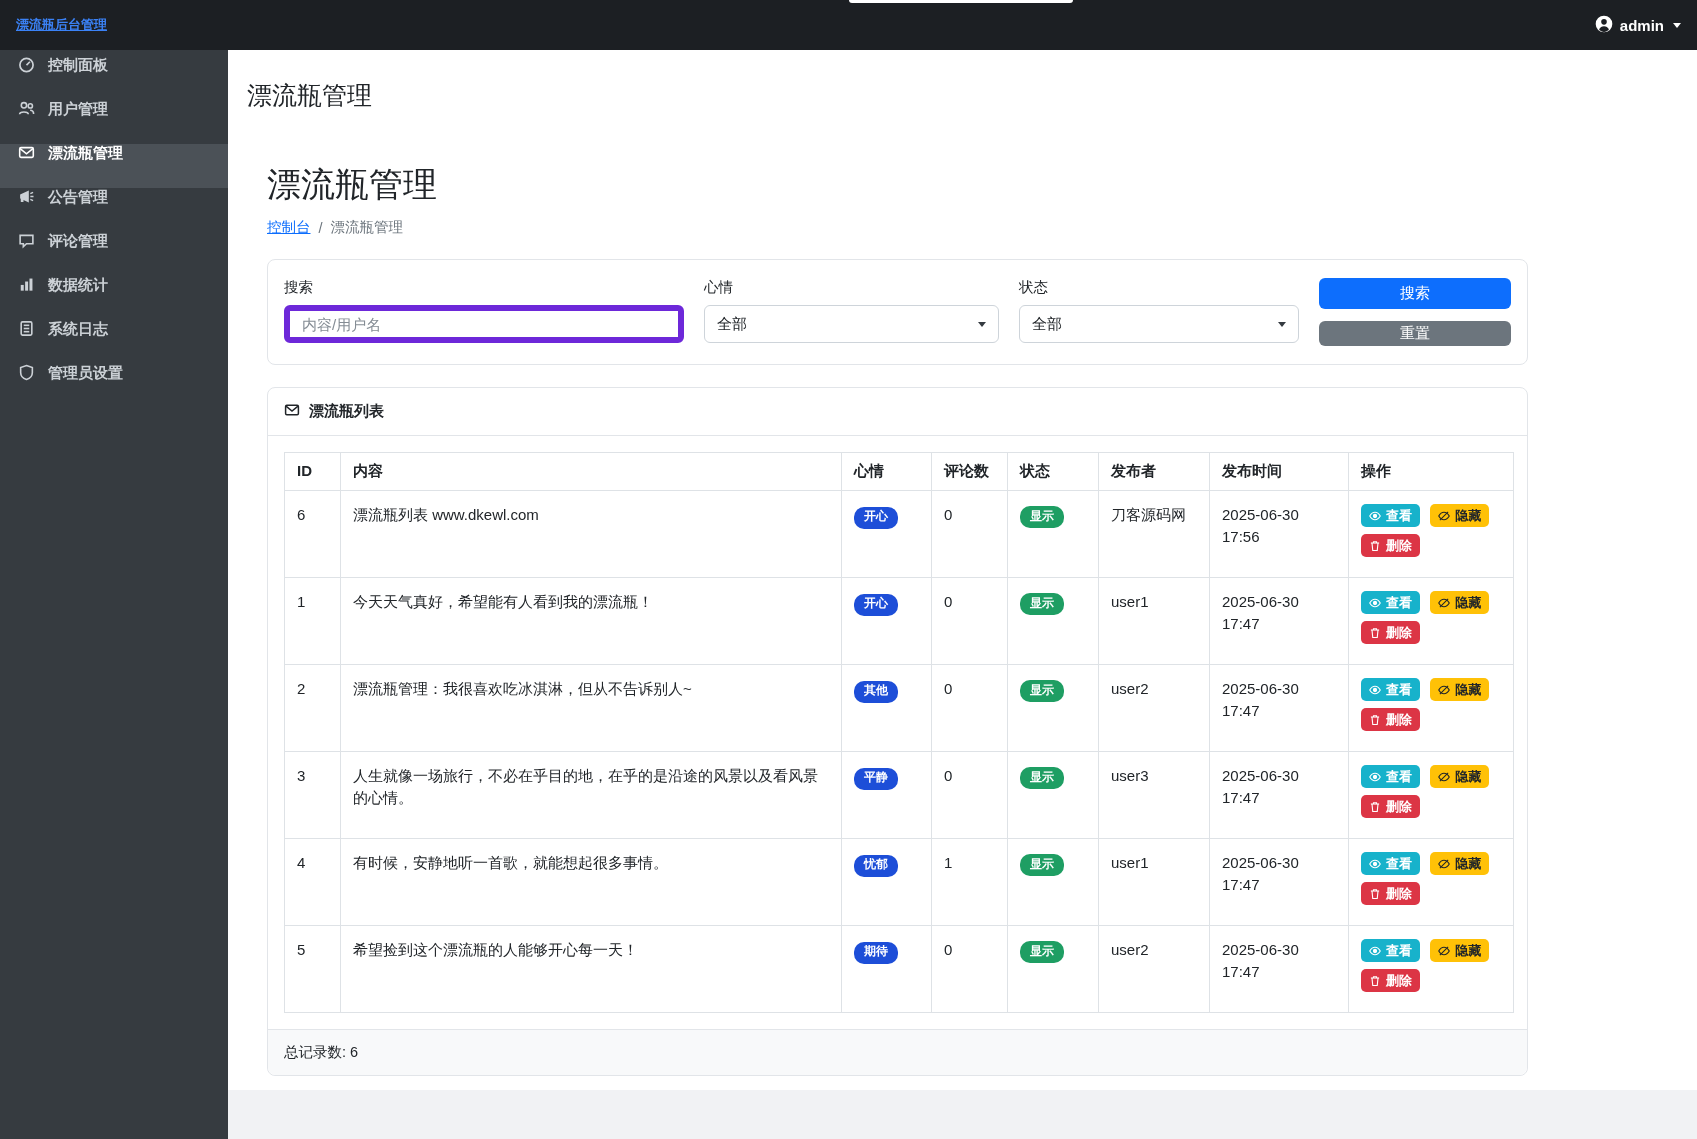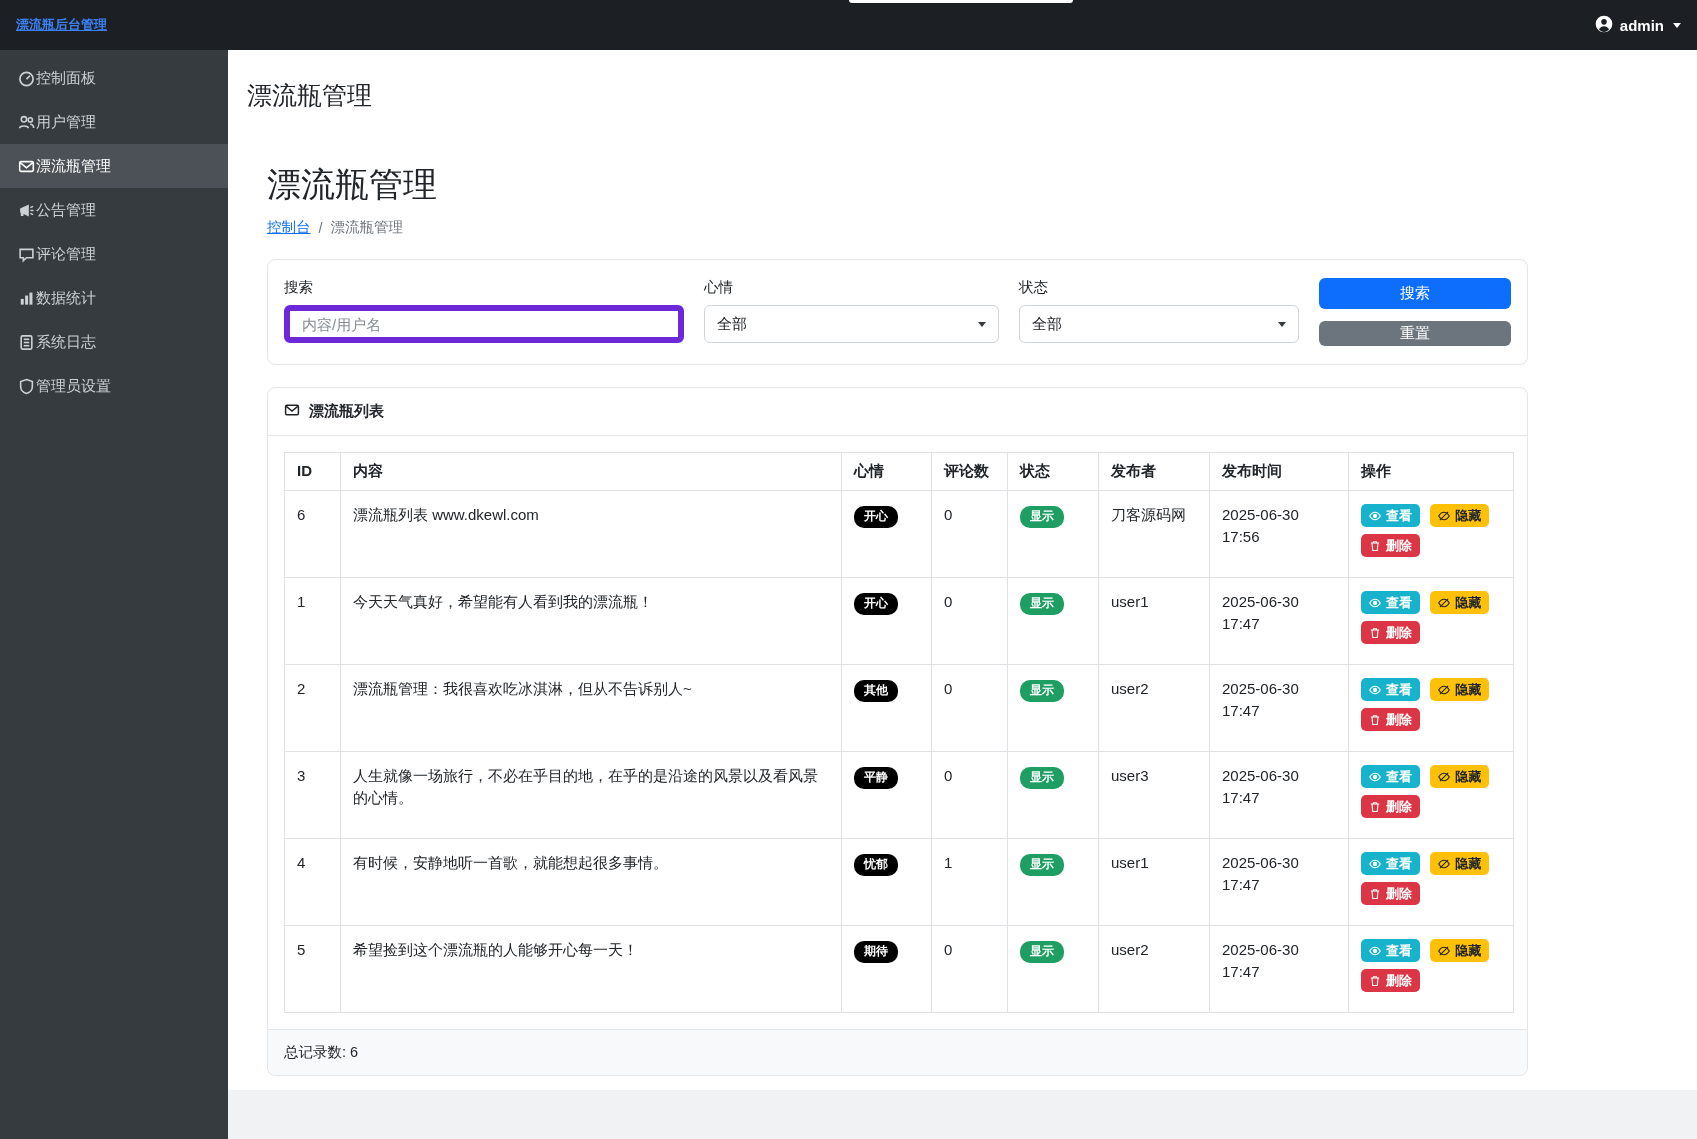--- a/index.html
+++ b/index.html
@@ -9,21 +9,21 @@
   
   .topbar { position: relative; height: 50px; background: #1c1f23; display: flex; align-items: center; padding: 0 16px; }
   .topbar .brand { color: #3b82f6; font-size: 13px; font-weight: 700; text-decoration: underline; }
   .top-notch { position: absolute; top: 0; left: 849px; width: 224px; height: 3px; background: #fff; border-radius: 0 0 3px 3px; }
   .topbar .user { margin-left: auto; display: flex; align-items: center; gap: 7px; color: #fff; font-size: 15px; font-weight: 600; cursor: pointer; }
   .caret-down { width: 0; height: 0; border-left: 4.5px solid transparent; border-right: 4.5px solid transparent; border-top: 5px solid #fff; margin-left: 2px; }
 
   
   .layout { display: flex; height: 1089px; }
   .sidebar { width: 228px; background: #363b40; padding-top: 6px; flex-shrink: 0; }
-  .side-item { height: 44px; display: flex; align-items: center; gap: 1px; padding: 0 18px; color: #ccd1d6; font-size: 15px; cursor: pointer; }
+  .side-item { height: 44px; display: flex; align-items: flex-start; gap: 13px; padding: 0 18px; color: #ccd1d6; font-size: 15px; cursor: pointer; font-weight: bold; }
   .side-item .icn { width: 17px; height: 17px; display: flex; align-items: center; justify-content: center; }
   .side-item svg { display: block; }
   .side-item.active { background: #4b5157; color: #fff; }
 
   .main { flex: 1; background: #f1f2f4; display: flex; flex-direction: column; overflow: hidden; }
   .content-white { background: #fff; }
 
   .main-header { height: 90px; display: flex; align-items: center; padding-left: 19px; background: #fff; }
   .main-header h1 { font-size: 25px; font-weight: 400; }
 
@@ -51,21 +51,21 @@
   .btn-reset { height: 25px; background: #6c757d; color: #fff; border: none; border-radius: 6px; font-size: 15px; cursor: pointer; font-family: inherit; }
 
   
   .card-header { padding: 14px 16px; border-bottom: 1px solid #e2e5e9; display: flex; align-items: center; gap: 9px; font-weight: 700; font-size: 15px; }
   .card-body { padding: 16px; }
   table.grid { width: 100%; border-collapse: collapse; table-layout: fixed; }
   table.grid th, table.grid td { border: 1px solid #dee2e6; padding: 8px 12px; font-size: 15px; text-align: left; vertical-align: top; }
   table.grid th { font-weight: 700; padding: 9px 12px; }
   table.grid td { padding: 13px 12px; line-height: 1.45; }
   .badge { display: inline-block; font-size: 12px; font-weight: 700; padding: 3px 10px; border-radius: 10px; color: #fff; line-height: 1.3; }
-  .badge-info { background: #000000; }
+  .badge-info { background: #1d4ed8; font-family: Liberation Mono, monospace; }
   .badge-success { background: #1e9e63; }
   .abtn { display: inline-flex; align-items: center; gap: 5px; border: none; border-radius: 5px; font-size: 13px; font-weight: 600; padding: 3px 8px; height: 23px; cursor: pointer; margin: 0 6px 7px 0; font-family: inherit; line-height: 1; }
   .abtn svg { display: block; }
   .abtn-view { background: #17b2cb; color: #fff; }
   .abtn-hide { background: #ffc107; color: #212529; }
   .abtn-del  { background: #dc3545; color: #fff; }
   .card-footer { background: #f8f9fa; border-top: 1px solid #e2e5e9; padding: 13px 16px; font-size: 14.5px; border-radius: 0 0 8px 8px; }
 </style>
 </head>
 <body>

